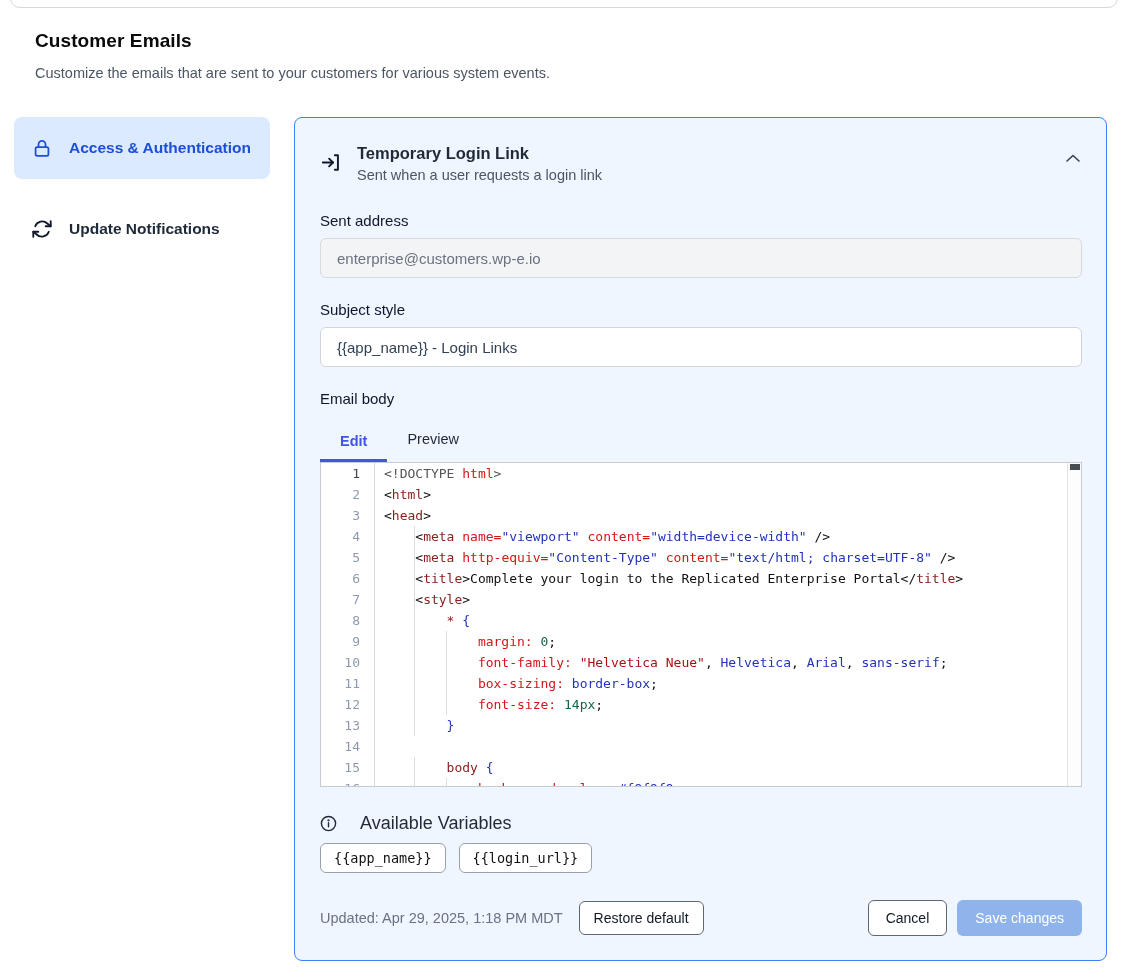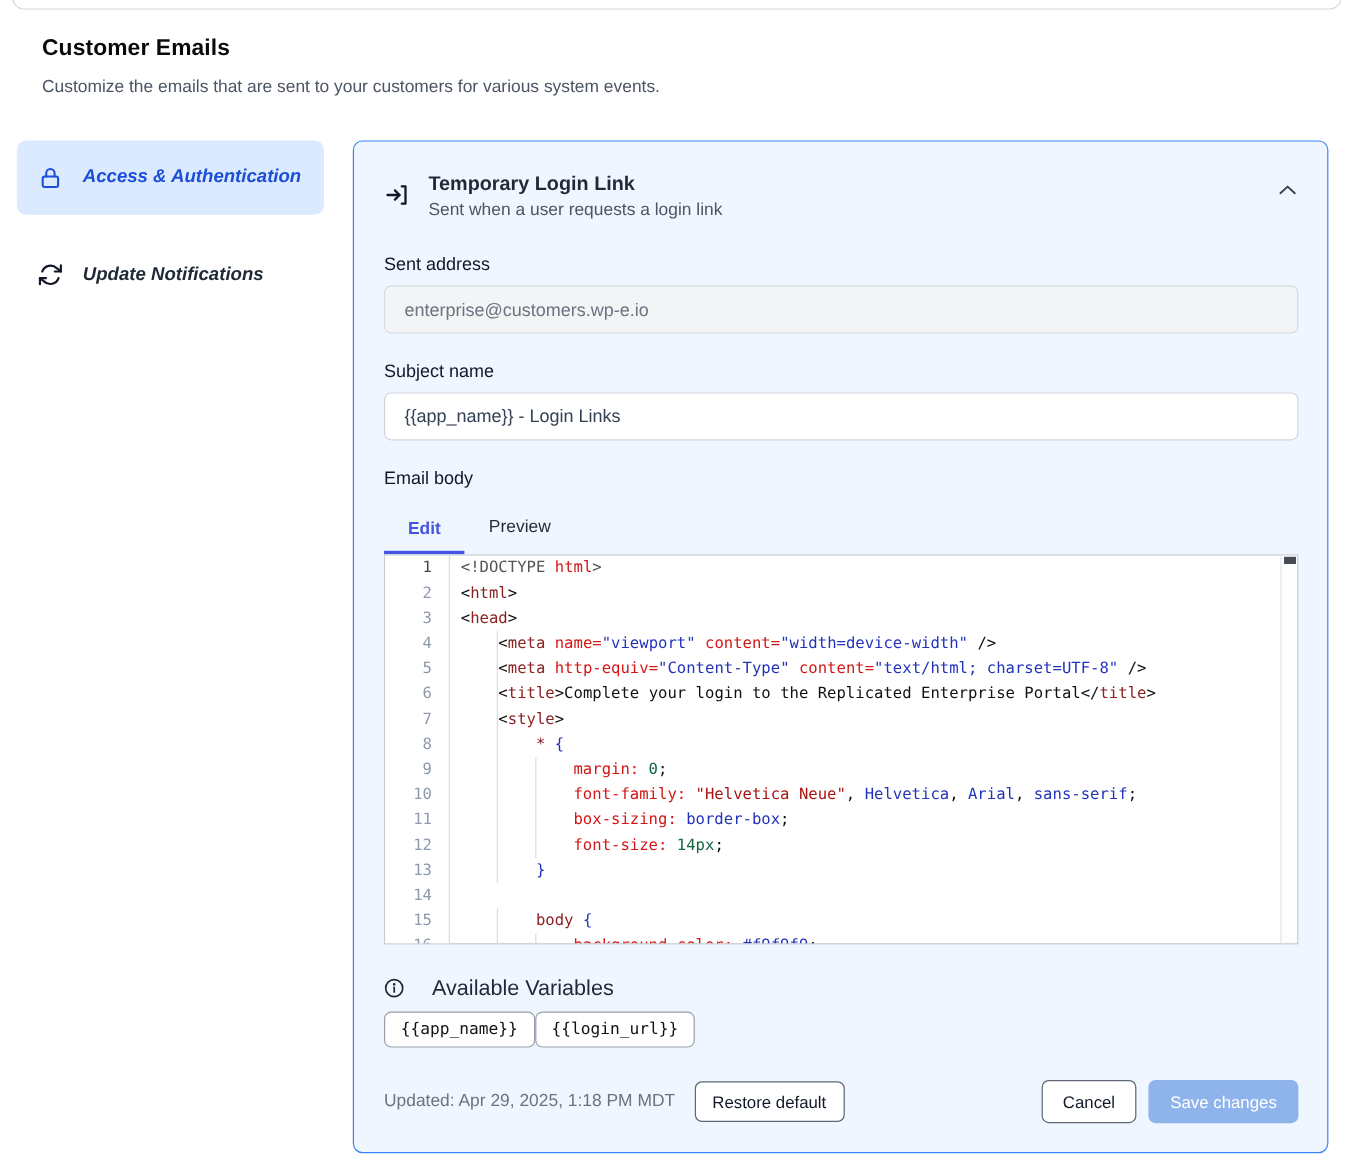--- a/index.html
+++ b/index.html
@@ -16,21 +16,21 @@
   .page-header { padding:30px 35px 0; }
   .page-title { font-size:19px; font-weight:700; color:#0a0a0a; letter-spacing:.1px; }
   .page-subtitle { margin-top:13px; font-size:14.5px; color:#4b5563; }
 
   .content { display:flex; align-items:flex-start; gap:24px; margin:36px 21px 0 14px; }
 
   
   .sidebar { width:256px; flex:none; }
   .side-item {
     display:flex; align-items:center; gap:15px; padding:16px;
-    border-radius:8px; font-size:15.5px; font-weight:600; color:#1f2937; cursor:pointer;font-style:italic;
+    border-radius:8px; font-size:15.5px; font-weight:600; color:#1f2937; cursor:pointer;
   }
   .side-item.active {
     background:var(--sidebar-active-bg,#dbeafe); color:var(--sidebar-active-text,#1d4ed8);
     padding-top:19px; padding-bottom:19px;
   }
   .side-item + .side-item { margin-top:22px; }
   .side-icon { width:24px; height:24px; flex:none; display:flex; align-items:center; justify-content:center; }
 
   
   .card {
@@ -89,21 +89,21 @@
   .tk-b { color:var(--tok-brace,#2233bb); }
   .tk-p { color:#111111; }
   .v-scrollbar {
     position:absolute; top:0; right:0; width:14px; height:100%;
     background:#fdfdfd; border-left:1px solid #e4e4e4;
   }
   .v-thumb { position:absolute; top:1px; left:2px; width:10px; height:6px; background:#474c54; }
 
   
   .vars-head { display:flex; align-items:center; gap:23px; margin-top:26px; font-size:18px; color:#1f2937; }
-  .chips { display:flex; margin-top:9px; }
+  .chips { display:flex; gap:13px; margin-top:9px; }
   .chip {
     font-family:"DejaVu Sans Mono", monospace; font-size:13.5px; color:#111;
     background:#fff; border:1px solid #98a0ab; border-radius:6px; padding:6px 13px; cursor:pointer;
   }
 
   
   .card-footer { display:flex; align-items:center; margin-top:27px; }
   .updated { font-size:14.5px; color:#6b7280; }
   .btn {
     font-family:inherit; font-size:14px; color:#111827; background:#fff;
@@ -171,21 +171,21 @@
           <polyline points="3 9 9 3.5 15 9"></polyline>
         </svg>
       </button>
     </div>
 
     <div class="field-label first">Sent address</div>
     <div class="text-input disabled">
       <span>enterprise@customers.wp-e.io</span>
     </div>
 
-    <div class="field-label">Subject name</div>
+    <div class="field-label">Subject style</div>
     <div class="text-input">
       <span>{{app_name}} - Login Links</span>
     </div>
 
     <div class="field-label">Email body</div>
 
     <div class="tabs">
       <button class="tab active">Edit</button>
       <button class="tab">Preview</button>
     </div>

